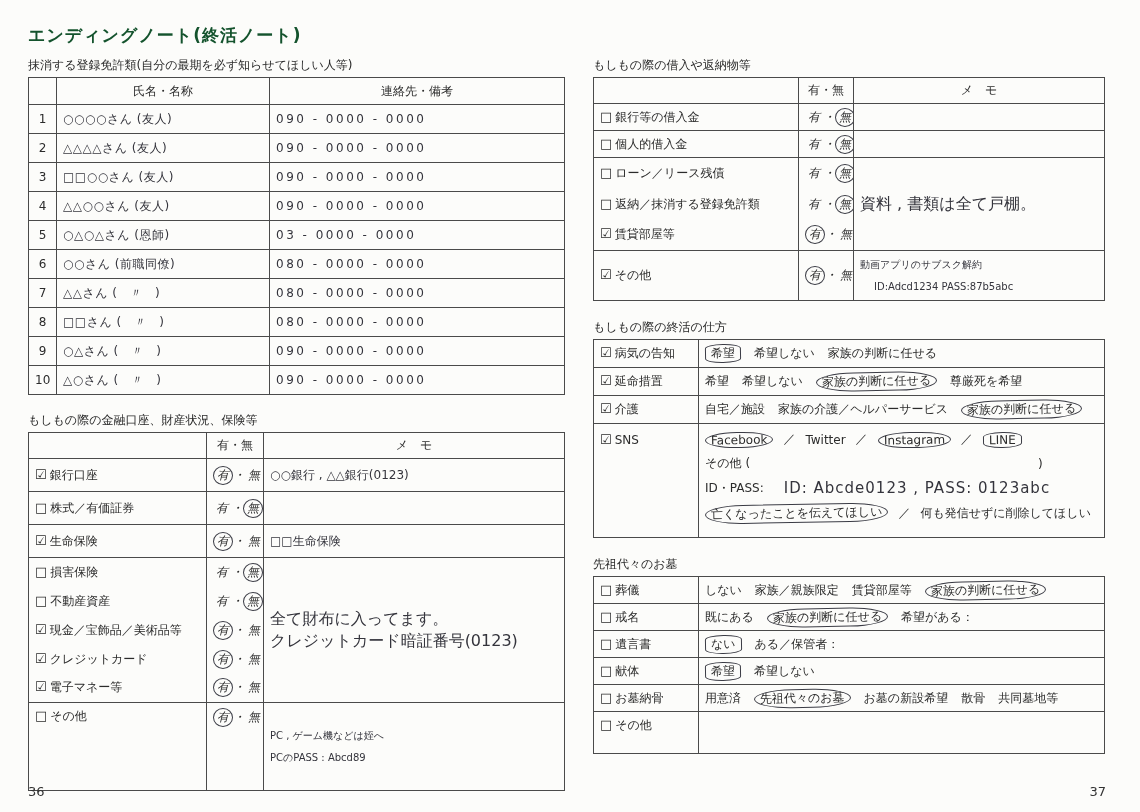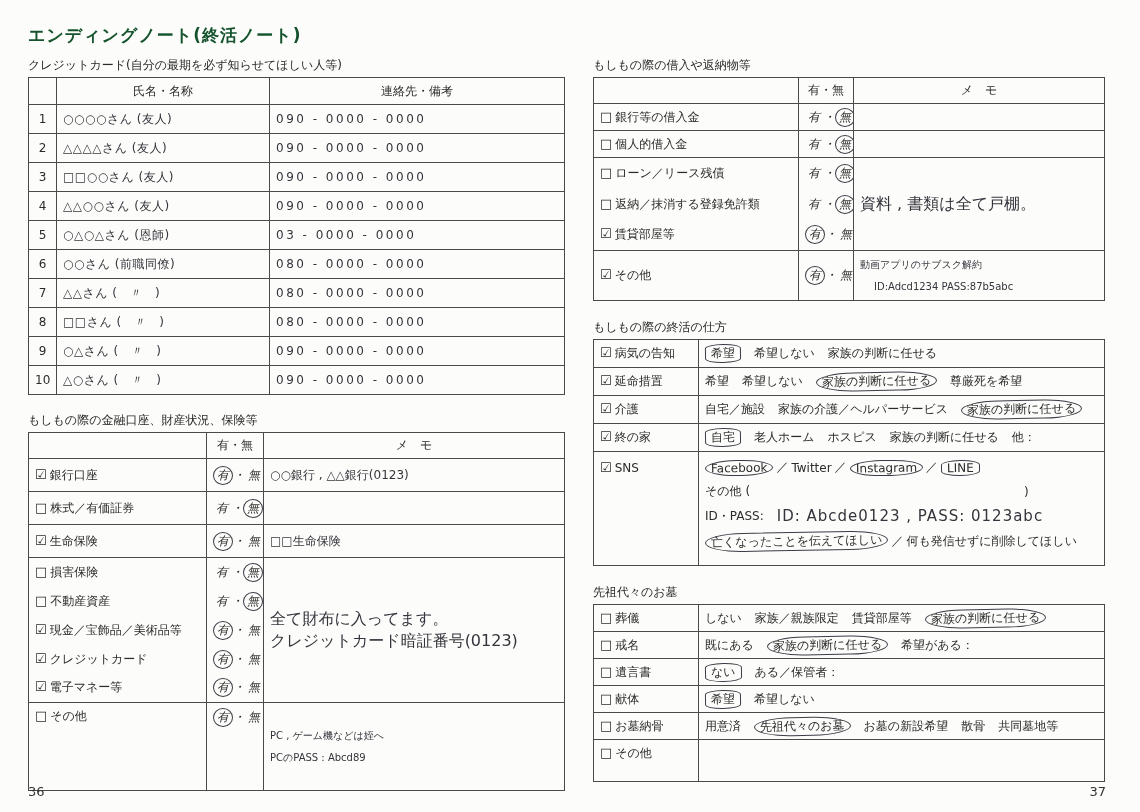--- a/index.html
+++ b/index.html
@@ -38,42 +38,42 @@
   .hand-name{font-size:15px;letter-spacing:0.5px;}
   .hand-num{font-size:15px;letter-spacing:2.5px;}
   .memo{vertical-align:middle;}
   .memo-top{vertical-align:top;padding-top:4px;}
   .memo-line{font-size:10px;line-height:22px;white-space:nowrap;}
   .memo-line.big{font-size:16px;}
   .indent{padding-left:14px;}
 
   .optcell{padding:2px 8px;vertical-align:middle;}
   .optline{display:flex;align-items:center;gap:13px;white-space:nowrap;}
-  .optline.tight{gap:3px;}
+  .optline.tight{gap:10px;}
   .opt{display:inline-block;font-size:12px;}
   .circled{border:1.6px solid #3b3c45;border-radius:60px/15px;padding:0 5px;transform:rotate(-1deg);}
   .sns-cell{vertical-align:top;padding-top:6px;}
   .sns-cell .optline{margin-bottom:7px;}
   .sns-spacer{display:inline-block;width:268px;}
   .idpass-val{font-size:15px;margin-left:10px;letter-spacing:1px;}
 
   .pagenum{position:absolute;font-size:13px;color:#333;}
   .pagenum-left{left:28px;top:784px;}
   .pagenum-right{right:34px;top:784px;}
 </style>
 </head>
 <body>
 
 <div class="page">
 
   <div class="title">エンディングノート(終活ノート)</div>
 
   <div class="col col-left">
 
-    <div class="sec-heading">クレジットカード(自分の最期を必ず知らせてほしい人等)</div>
+    <div class="sec-heading">抹消する登録免許類(自分の最期を必ず知らせてほしい人等)</div>
 
     <table class="tbl contacts">
       <colgroup>
           <col style="width:28px">
           <col style="width:213px">
           <col>
         </colgroup>
       <tbody>
           <tr class="head">
         <th></th>
@@ -279,32 +279,20 @@
               </div>
             </td>
       </tr>
       <tr>
         <td><span class="box">☑</span><span>介護</span></td>
         <td class="optcell">
               <div class="optline">
                 <span class="opt">自宅／施設</span>
                 <span class="opt">家族の介護／ヘルパーサービス</span>
                 <span class="opt circled">家族の判断に任せる</span>
-              </div>
-            </td>
-      </tr>
-      <tr>
-        <td><span class="box">☑</span><span>終の家</span></td>
-        <td class="optcell">
-              <div class="optline">
-                <span class="opt circled">自宅</span>
-                <span class="opt">老人ホーム</span>
-                <span class="opt">ホスピス</span>
-                <span class="opt">家族の判断に任せる</span>
-                <span class="opt">他：</span>
               </div>
             </td>
       </tr>
       <tr class="r-sns">
         <td style="vertical-align:top;padding-top:8px;"><span class="box">☑</span><span>SNS</span></td>
         <td class="optcell sns-cell">
           <div class="optline tight">
                 <span class="opt circled">Facebook</span>
                 <span class="opt">／</span>
                 <span class="opt">Twitter</span>

